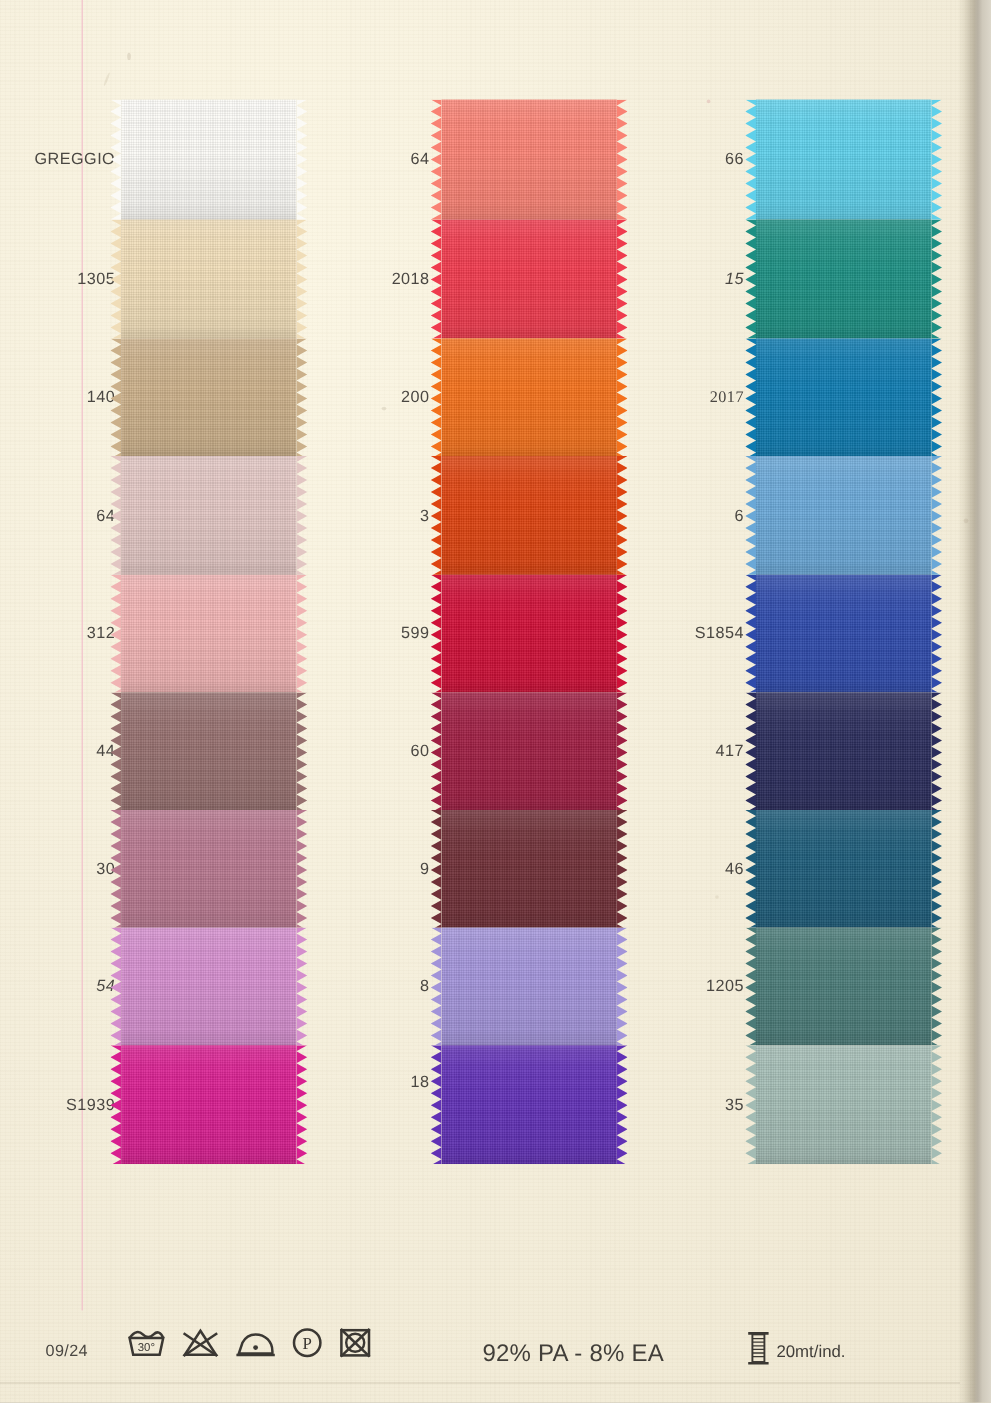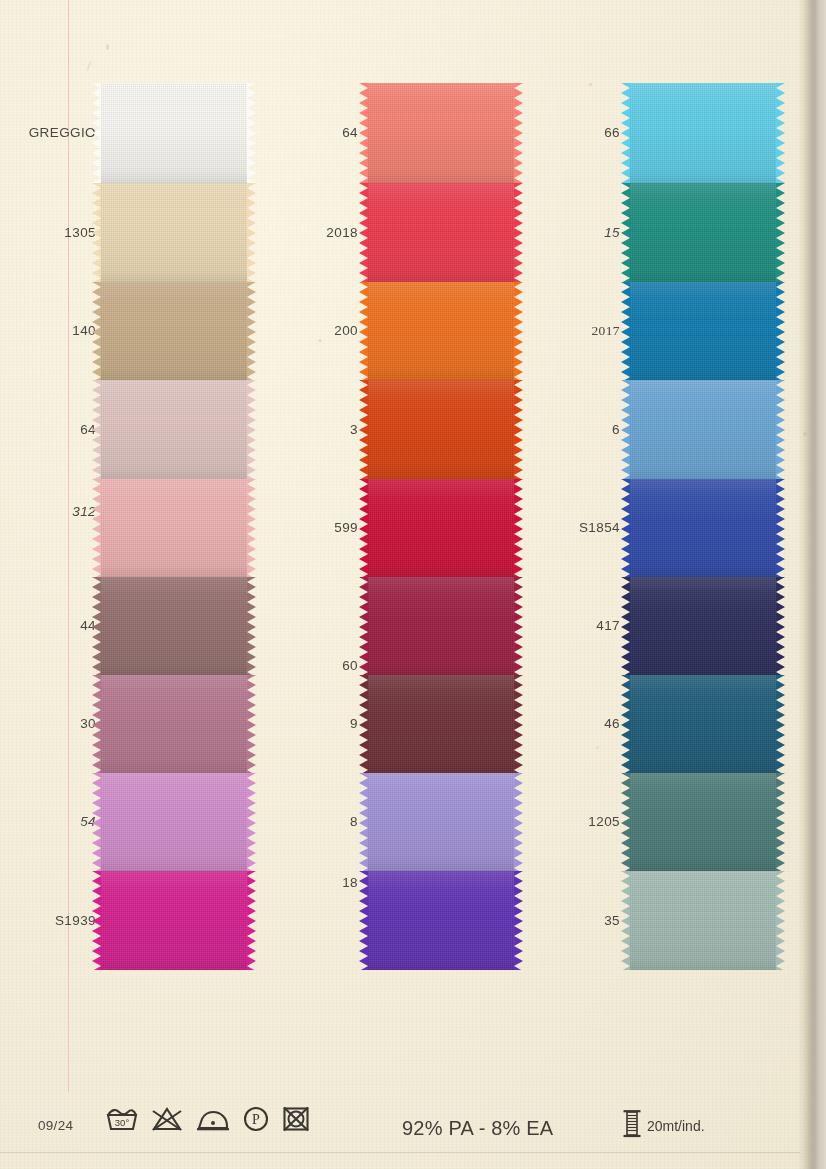--- a/index.html
+++ b/index.html
@@ -193,21 +193,21 @@
   <div class="fleck" style="left:589px;top:83px;width:3px;height:3px;opacity:.4;background:rgba(190,90,110,.5);"></div>
   <div class="fleck" style="left:596px;top:746px;width:3px;height:3px;opacity:.35;"></div>
   <div class="fleck" style="left:803px;top:432px;width:4px;height:4px;opacity:.4;"></div>
 
   <div id="columns-root">
       <div class="col-labels" style="left: 0px; width: 96px;">
         <div class="swatch-label" style="top: 43px;">GREGGIO</div>
         <div class="swatch-label" style="top: 142.5px; text-align: right;">1305</div>
         <div class="swatch-label" style="top: 241px;">140</div>
         <div class="swatch-label" style="top: 339.5px;">64</div>
-        <div class="swatch-label" style="top: 422px; font-style: italic;">312</div>
+        <div class="swatch-label" style="top: 438px;">312</div>
         <div class="swatch-label" style="top: 536px;">44</div>
         <div class="swatch-label" style="top: 634px;">30</div>
         <div class="swatch-label" style="top: 732px; font-style: italic;">54</div>
         <div class="swatch-label" style="top: 830.5px;">S1939</div>
       </div>
       <div class="column" style="left: 101px;">
         <div class="swatch" title="GREGGIO" style="height: 100px; background: rgb(251, 250, 246);">
           <div class="pink-edge left" style="background: repeating-linear-gradient(rgb(251, 250, 246) 0px, rgb(251, 250, 246) 10px, rgb(251, 250, 246) 0px, rgb(251, 250, 246) 10px); clip-path: polygon(100% 0px, 0% 0%, 100% 5%, 0% 10%, 100% 15%, 0% 20%, 100% 25%, 0% 30%, 100% 35%, 0% 40%, 100% 45%, 0% 50%, 100% 55%, 0% 60%, 100% 65%, 0% 70%, 100% 75%, 0% 80%, 100% 85%, 0% 90%, 100% 95%, 0% 100%, 100% 105%, 100% 100%);"></div>
           <div class="pink-edge right" style="background: repeating-linear-gradient(rgb(251, 250, 246) 0px, rgb(251, 250, 246) 10px, rgb(251, 250, 246) 0px, rgb(251, 250, 246) 10px); clip-path: polygon(0px 0px, 100% 0%, 0% 5%, 100% 10%, 0% 15%, 100% 20%, 0% 25%, 100% 30%, 0% 35%, 100% 40%, 0% 45%, 100% 50%, 0% 55%, 100% 60%, 0% 65%, 100% 70%, 0% 75%, 100% 80%, 0% 85%, 100% 90%, 0% 95%, 100% 100%, 0% 105%, 0px 100%);"></div>
         </div>
@@ -243,24 +243,24 @@
           <div class="pink-edge left" style="background: repeating-linear-gradient(rgb(216, 31, 144) 0px, rgb(216, 31, 144) 10px, rgb(216, 31, 144) 0px, rgb(216, 31, 144) 10px); clip-path: polygon(100% 0px, 0% 0%, 100% 5.05%, 0% 10.1%, 100% 15.15%, 0% 20.2%, 100% 25.25%, 0% 30.3%, 100% 35.35%, 0% 40.4%, 100% 45.45%, 0% 50.51%, 100% 55.56%, 0% 60.61%, 100% 65.66%, 0% 70.71%, 100% 75.76%, 0% 80.81%, 100% 85.86%, 0% 90.91%, 100% 95.96%, 0% 101.01%, 100% 106.06%, 100% 100%);"></div>
           <div class="pink-edge right" style="background: repeating-linear-gradient(rgb(216, 31, 144) 0px, rgb(216, 31, 144) 10px, rgb(216, 31, 144) 0px, rgb(216, 31, 144) 10px); clip-path: polygon(0px 0px, 100% 0%, 0% 5.05%, 100% 10.1%, 0% 15.15%, 100% 20.2%, 0% 25.25%, 100% 30.3%, 0% 35.35%, 100% 40.4%, 0% 45.45%, 100% 50.51%, 0% 55.56%, 100% 60.61%, 0% 65.66%, 100% 70.71%, 0% 75.76%, 100% 80.81%, 0% 85.86%, 100% 90.91%, 0% 95.96%, 100% 101.01%, 0% 106.06%, 0px 100%);"></div>
         </div>
       </div>
       <div class="col-labels" style="left: 0px; width: 358px;">
         <div class="swatch-label" style="top: 43px;">64</div>
         <div class="swatch-label" style="top: 142.5px;">2018</div>
         <div class="swatch-label" style="top: 241px;">200</div>
         <div class="swatch-label" style="top: 339.5px;">3</div>
         <div class="swatch-label" style="top: 438px;">599</div>
-        <div class="swatch-label" style="top: 536px; margin-top: 40px;">60</div>
+        <div class="swatch-label" style="top: 536px;">60</div>
         <div class="swatch-label" style="top: 634px;">9</div>
         <div class="swatch-label" style="top: 732px;">8</div>
-        <div class="swatch-label" style="top: 793px; text-align: center;">18</div>
+        <div class="swatch-label" style="top: 812px; text-align: center;">18</div>
       </div>
       <div class="column" style="left: 368px;">
         <div class="swatch" title="64" style="height: 100px; background: rgb(249, 130, 116);">
           <div class="pink-edge left" style="background: repeating-linear-gradient(rgb(249, 130, 116) 0px, rgb(249, 130, 116) 10px, rgb(249, 130, 116) 0px, rgb(249, 130, 116) 10px); clip-path: polygon(100% 0px, 0% 0%, 100% 5%, 0% 10%, 100% 15%, 0% 20%, 100% 25%, 0% 30%, 100% 35%, 0% 40%, 100% 45%, 0% 50%, 100% 55%, 0% 60%, 100% 65%, 0% 70%, 100% 75%, 0% 80%, 100% 85%, 0% 90%, 100% 95%, 0% 100%, 100% 105%, 100% 100%);"></div>
           <div class="pink-edge right" style="background: repeating-linear-gradient(rgb(249, 130, 116) 0px, rgb(249, 130, 116) 10px, rgb(249, 130, 116) 0px, rgb(249, 130, 116) 10px); clip-path: polygon(0px 0px, 100% 0%, 0% 5%, 100% 10%, 0% 15%, 100% 20%, 0% 25%, 100% 30%, 0% 35%, 100% 40%, 0% 45%, 100% 50%, 0% 55%, 100% 60%, 0% 65%, 100% 70%, 0% 75%, 100% 80%, 0% 85%, 100% 90%, 0% 95%, 100% 100%, 0% 105%, 0px 100%);"></div>
         </div>
         <div class="swatch" title="2018" style="height: 99px; background: rgb(239, 59, 78);">
           <div class="pink-edge left" style="background: repeating-linear-gradient(rgb(239, 59, 78) 0px, rgb(239, 59, 78) 10px, rgb(239, 59, 78) 0px, rgb(239, 59, 78) 10px); clip-path: polygon(100% 0px, 0% 0%, 100% 5.05%, 0% 10.1%, 100% 15.15%, 0% 20.2%, 100% 25.25%, 0% 30.3%, 100% 35.35%, 0% 40.4%, 100% 45.45%, 0% 50.51%, 100% 55.56%, 0% 60.61%, 100% 65.66%, 0% 70.71%, 100% 75.76%, 0% 80.81%, 100% 85.86%, 0% 90.91%, 100% 95.96%, 0% 101.01%, 100% 106.06%, 100% 100%);"></div>
           <div class="pink-edge right" style="background: repeating-linear-gradient(rgb(239, 59, 78) 0px, rgb(239, 59, 78) 10px, rgb(239, 59, 78) 0px, rgb(239, 59, 78) 10px); clip-path: polygon(0px 0px, 100% 0%, 0% 5.05%, 100% 10.1%, 0% 15.15%, 100% 20.2%, 0% 25.25%, 100% 30.3%, 0% 35.35%, 100% 40.4%, 0% 45.45%, 100% 50.51%, 0% 55.56%, 100% 60.61%, 0% 65.66%, 100% 70.71%, 0% 75.76%, 100% 80.81%, 0% 85.86%, 100% 90.91%, 0% 95.96%, 100% 101.01%, 0% 106.06%, 0px 100%);"></div>
         </div>

